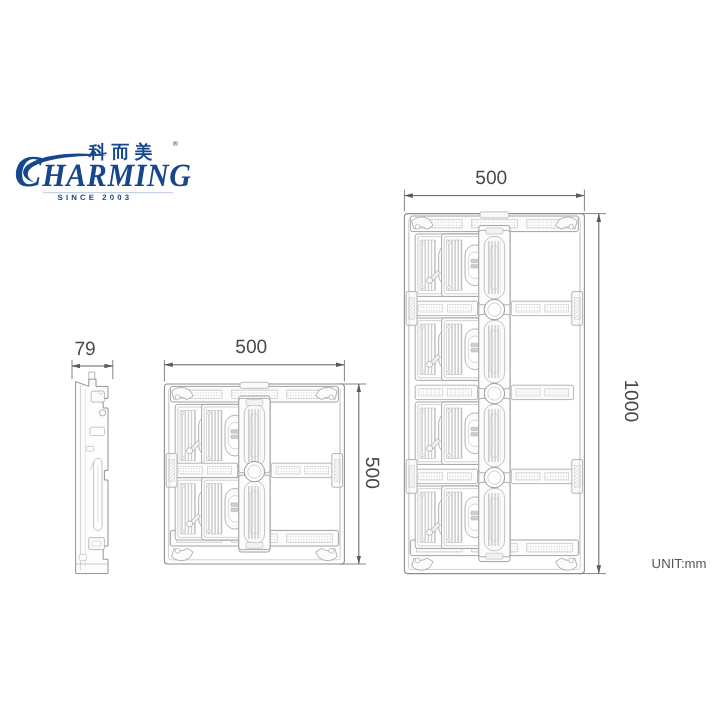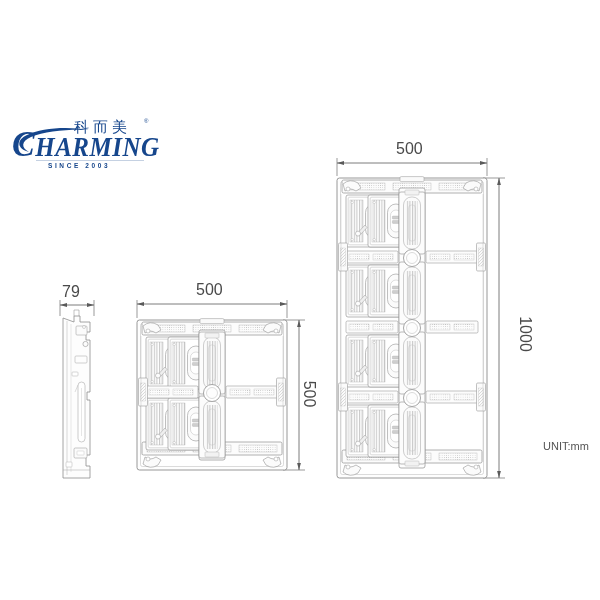--- a/index.html
+++ b/index.html
@@ -23,21 +23,21 @@
     top: 118px;
     width: 148px;
     height: 62px;
   }
   #logo-cn {
     position: absolute;
     left: 62px;
     top: 0px;
     font-family: "DejaVu Sans", sans-serif;
     font-size: 15px;
-    font-weight: normal;
+    font-weight: bold;
     letter-spacing: 4px;
     color: #16468c;
     white-space: nowrap;
   }
   #logo-tm {
     position: absolute;
     left: 132px;
     top: 0px;
     font-size: 6px;
     color: #16468c;
@@ -138,21 +138,21 @@
 <div class="dim-text" style="left:62px; top:283px;text-align:right;">79</div>
 
 <div class="dim-text" style="left:196px; top:281px;">500</div>
 
 <div class="dim-text vert" style="left:296px; top:385px;">500</div>
 
 <div class="dim-text" style="left:396px; top:140px;">500</div>
 
 <div class="dim-text vert" style="left:507px; top:325px;">1000</div>
 
-<div class="unit-text" style="left:543px; top:440px;">UNIT:mm</div>
+<div class="unit-text" style="left:543px; top:464px;">UNIT:mm</div>
 
 <svg class="svg-layer" viewBox="0 0 600 600">
   <defs>
 
     <pattern id="hatch" width="3" height="3" patternUnits="userSpaceOnUse">
       <path d="M0 3 L3 0" stroke="#b9b9b9" stroke-width="0.5"></path>
     </pattern>
     <pattern id="ribs" width="2.6" height="4" patternUnits="userSpaceOnUse">
       <rect x="0" y="0" width="1.1" height="4" fill="#c9c9c9"></rect>
     </pattern>

